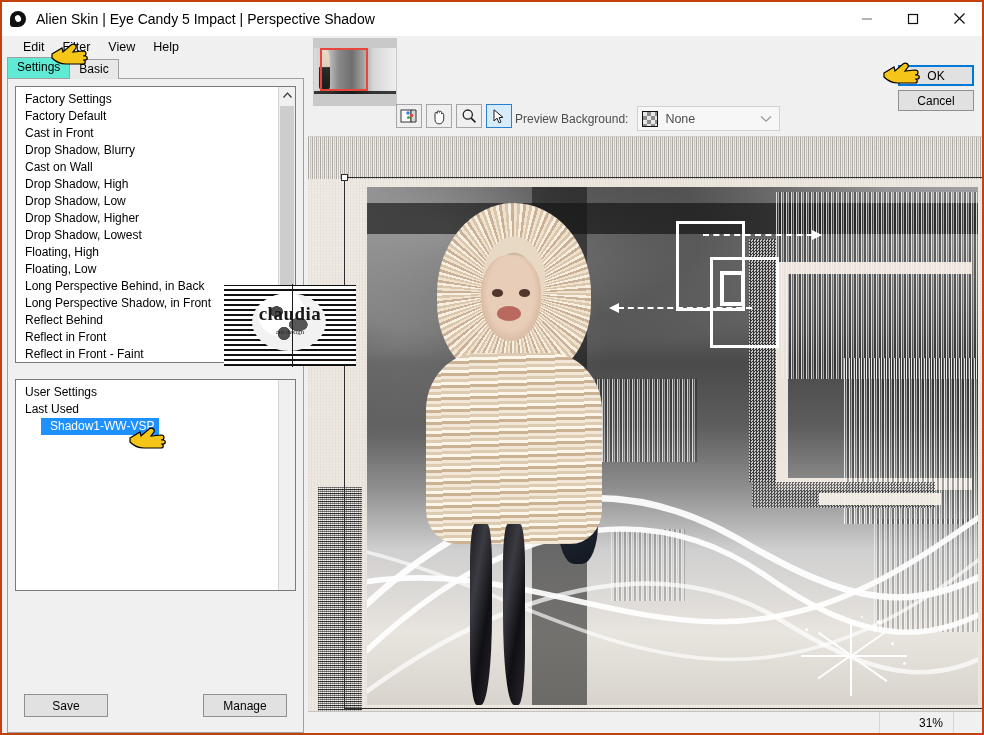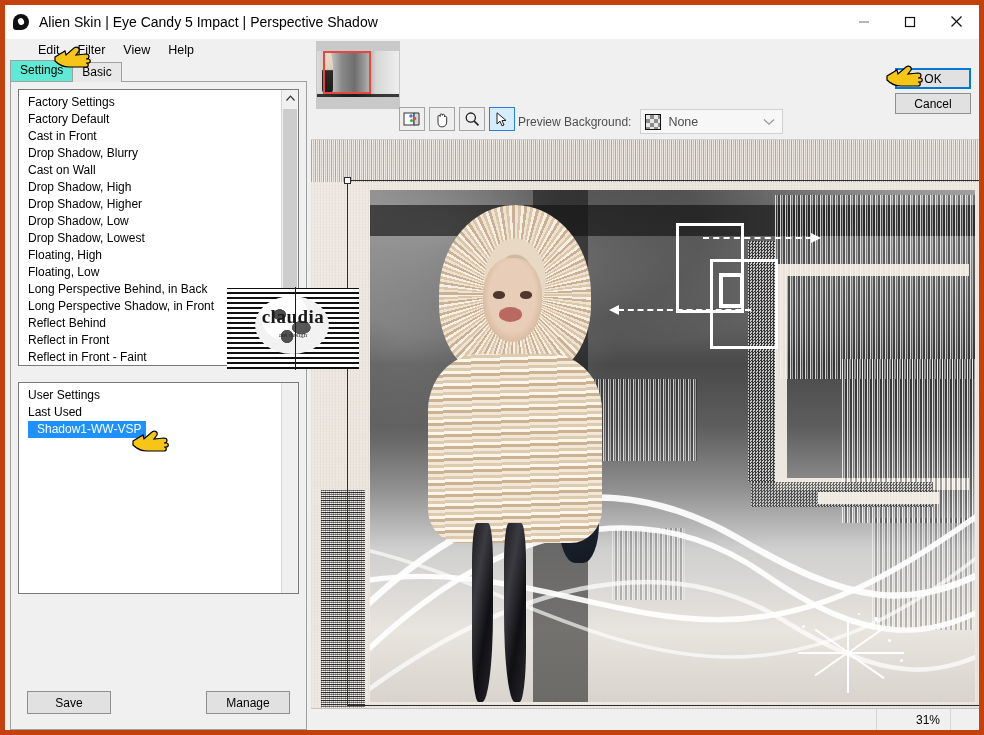--- a/index.html
+++ b/index.html
@@ -15,21 +15,21 @@
     overflow: hidden;
     position: relative;
   }
 
   
   #app-window {
     position: absolute;
     left: 0; top: 0;
     width: 984px; height: 735px;
     background: #f0f0f0;
-    border: 5px solid #c2410c;
+    border: 2px solid #c2410c;
     display: flex;
     flex-direction: column;
   }
 
   
   #title-bar {
     height: 34px;
     background: #ffffff;
     display: flex;
     align-items: center;
@@ -72,21 +72,21 @@
     cursor: default;
   }
   .win-btn svg { display: block; }
 
   
   #menu-bar {
     height: 22px;
     background: #f0f0f0;
     display: flex;
     align-items: center;
-    padding-left: 24px;
+    padding-left: 12px;
     flex: 0 0 auto;
   }
   .menu-item {
     font-size: 12.5px;
     padding: 2px 9px;
     color: #000;
     cursor: default;
     white-space: nowrap;
   }
 
@@ -177,21 +177,21 @@
     cursor: default;
   }
   .list-row.group { font-weight: normal; }
   .list-row.indent { padding-left: 9px; }
   .list-row.selected {
     background: #1e90ff;
     color: #ffffff;
     display: inline-block;
     padding-right: 5px;
   }
-  .sel-wrap { padding: 0 9px; }
+  .sel-wrap { padding: 0 25px; }
 
   
   .vscroll {
     width: 17px;
     flex: 0 0 17px;
     background: #f0f0f0;
     border-left: 1px solid #d4d4d4;
     display: flex;
     flex-direction: column;
     position: relative;
@@ -738,22 +738,22 @@
       <div id="settings-pane">
 
         <div class="list-box" id="factory-list-box">
           <div class="list-inner">
             <div class="list-row group">Factory Settings</div>
             <div class="list-row indent">Factory Default</div>
             <div class="list-row indent">Cast in Front</div>
             <div class="list-row indent">Drop Shadow, Blurry</div>
             <div class="list-row indent">Cast on Wall</div>
             <div class="list-row indent">Drop Shadow, High</div>
+            <div class="list-row indent">Drop Shadow, Low</div>
             <div class="list-row indent">Drop Shadow, Higher</div>
-            <div class="list-row indent">Drop Shadow, Low</div>
             <div class="list-row indent">Drop Shadow, Lowest</div>
             <div class="list-row indent">Floating, High</div>
             <div class="list-row indent">Floating, Low</div>
             <div class="list-row indent">Long Perspective Behind, in Back</div>
             <div class="list-row indent">Long Perspective Shadow, in Front</div>
             <div class="list-row indent">Reflect Behind</div>
             <div class="list-row indent">Reflect in Front</div>
             <div class="list-row indent">Reflect in Front - Faint</div>
           </div>
           <div class="vscroll" id="factory-scroll">

